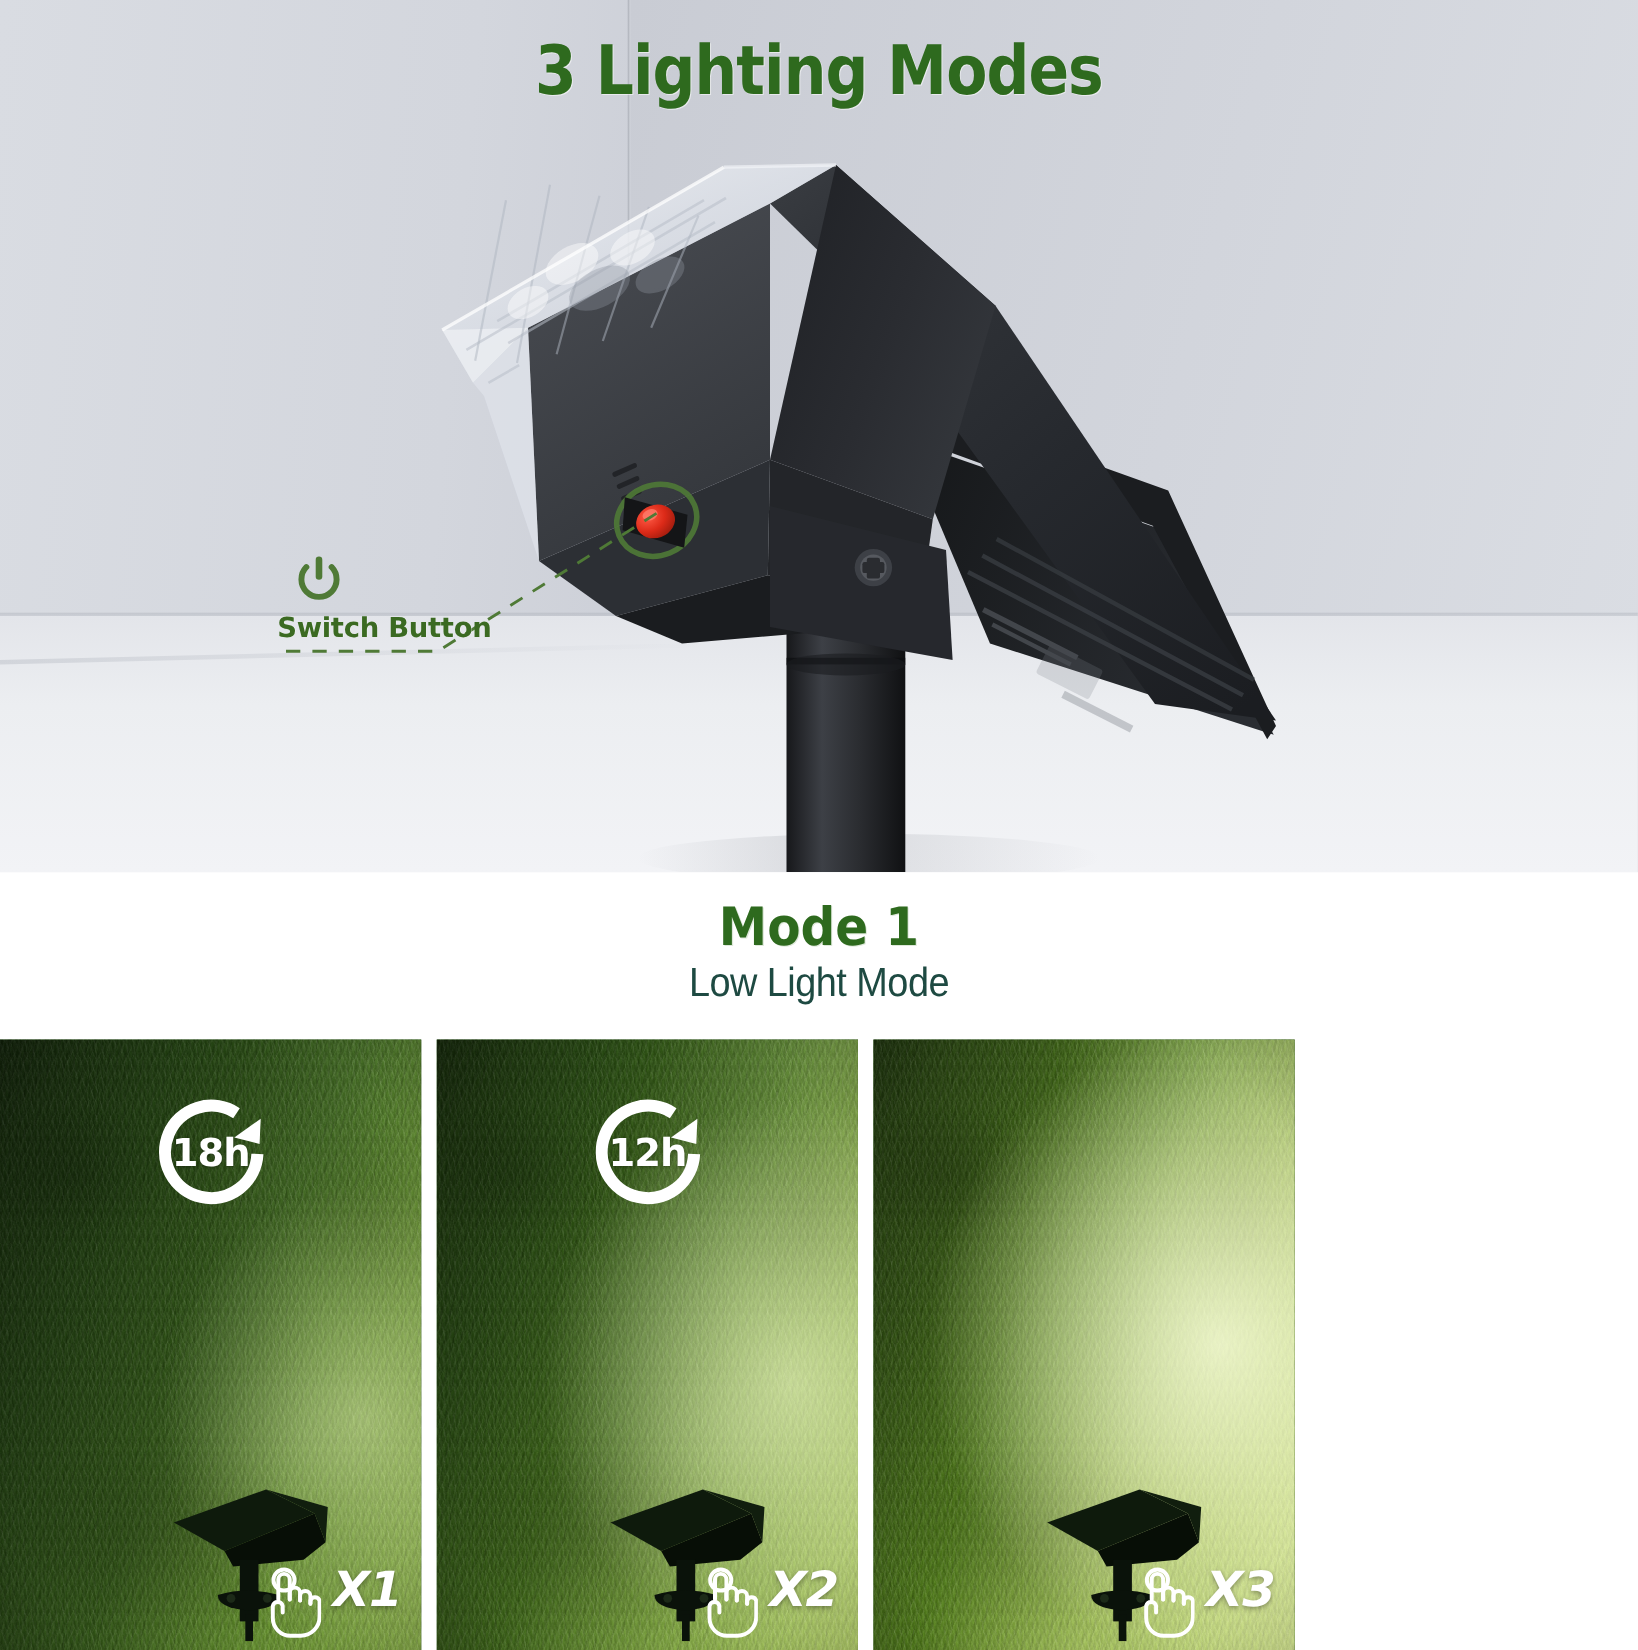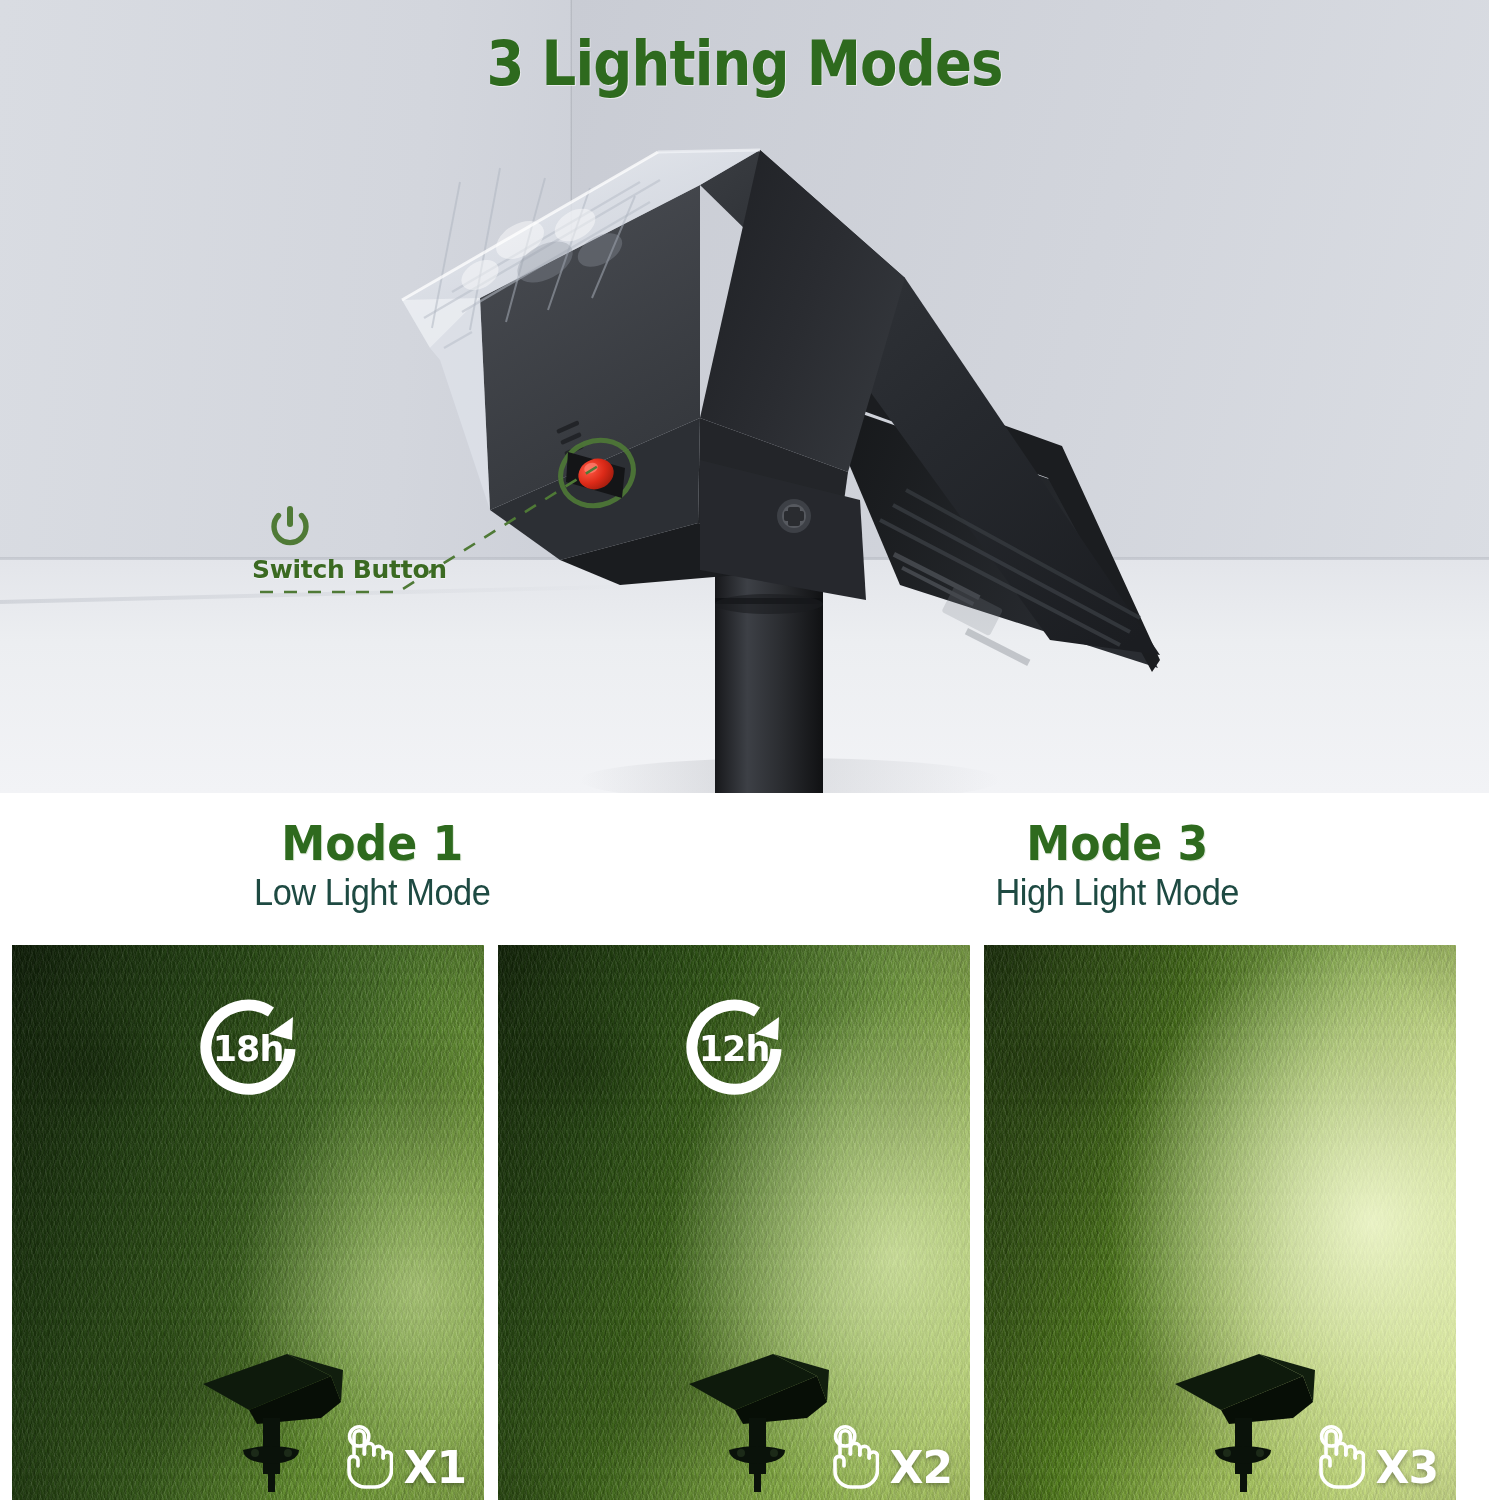--- a/index.html
+++ b/index.html
@@ -152,22 +152,22 @@
     font-size: 37px;
     color: #1e4a42;
     letter-spacing: -0.5px;
     transform: scaleX(0.93);
     line-height: 1.1;
   }
 
   
   .panels {
     position: absolute;
-    left: 12px; top: 945px;
-    width: 1444px; height: 555px;
+    left: 0; top: 945px;
+    width: 1177px; height: 555px;
     display: flex;
     gap: 14px;
     background: #ffffff;
   }
   .panel {
     position: relative;
     flex: 1 1 0;
     height: 555px;
     overflow: hidden;
     background: #2d5a1c;
@@ -246,22 +246,23 @@
     letter-spacing: -1px;
     text-shadow: 0 1px 3px rgba(0,0,0,0.30);
   }
 
   
   .clicks {
     position: absolute;
     right: 18px;
     bottom: 10px;
     display: flex;
-    align-items: flex-end;
+    align-items: flex-start;
     gap: 10px;
+    font-style: italic;
   }
   .click-icon { width: 58px; height: 66px; }
   .click-count {
     font-family: "DejaVu Sans", sans-serif;
     font-weight: bold;
     font-size: 44px;
     color: #ffffff;
     letter-spacing: -1px;
     text-shadow: 0 2px 5px rgba(0,0,0,0.35);
     line-height: 1;
@@ -425,24 +426,20 @@
   </div>
 
   <div class="mode-headers">
 
     <div class="mode-head">
       <div class="mode-title">Mode  1</div>
       <div class="mode-sub">Low Light Mode</div>
     </div>
 
 
-    <div class="mode-head">
-      <div class="mode-title">Mode  3</div>
-      <div class="mode-sub">High Light Mode</div>
-    </div>
   </div>
 
   <div class="panels">
 
     <div class="panel">
       <div class="grass grass-base" style="background:
              linear-gradient(115deg, #1d3a10 0%, #2c5516 26%, #3e6b1c 52%, #57861f 74%, #6f9c28 100%);"></div>
       <div class="grass-tex"></div>
       <div class="grass-tex2"></div>
       <div class="grass-mottle"></div>

